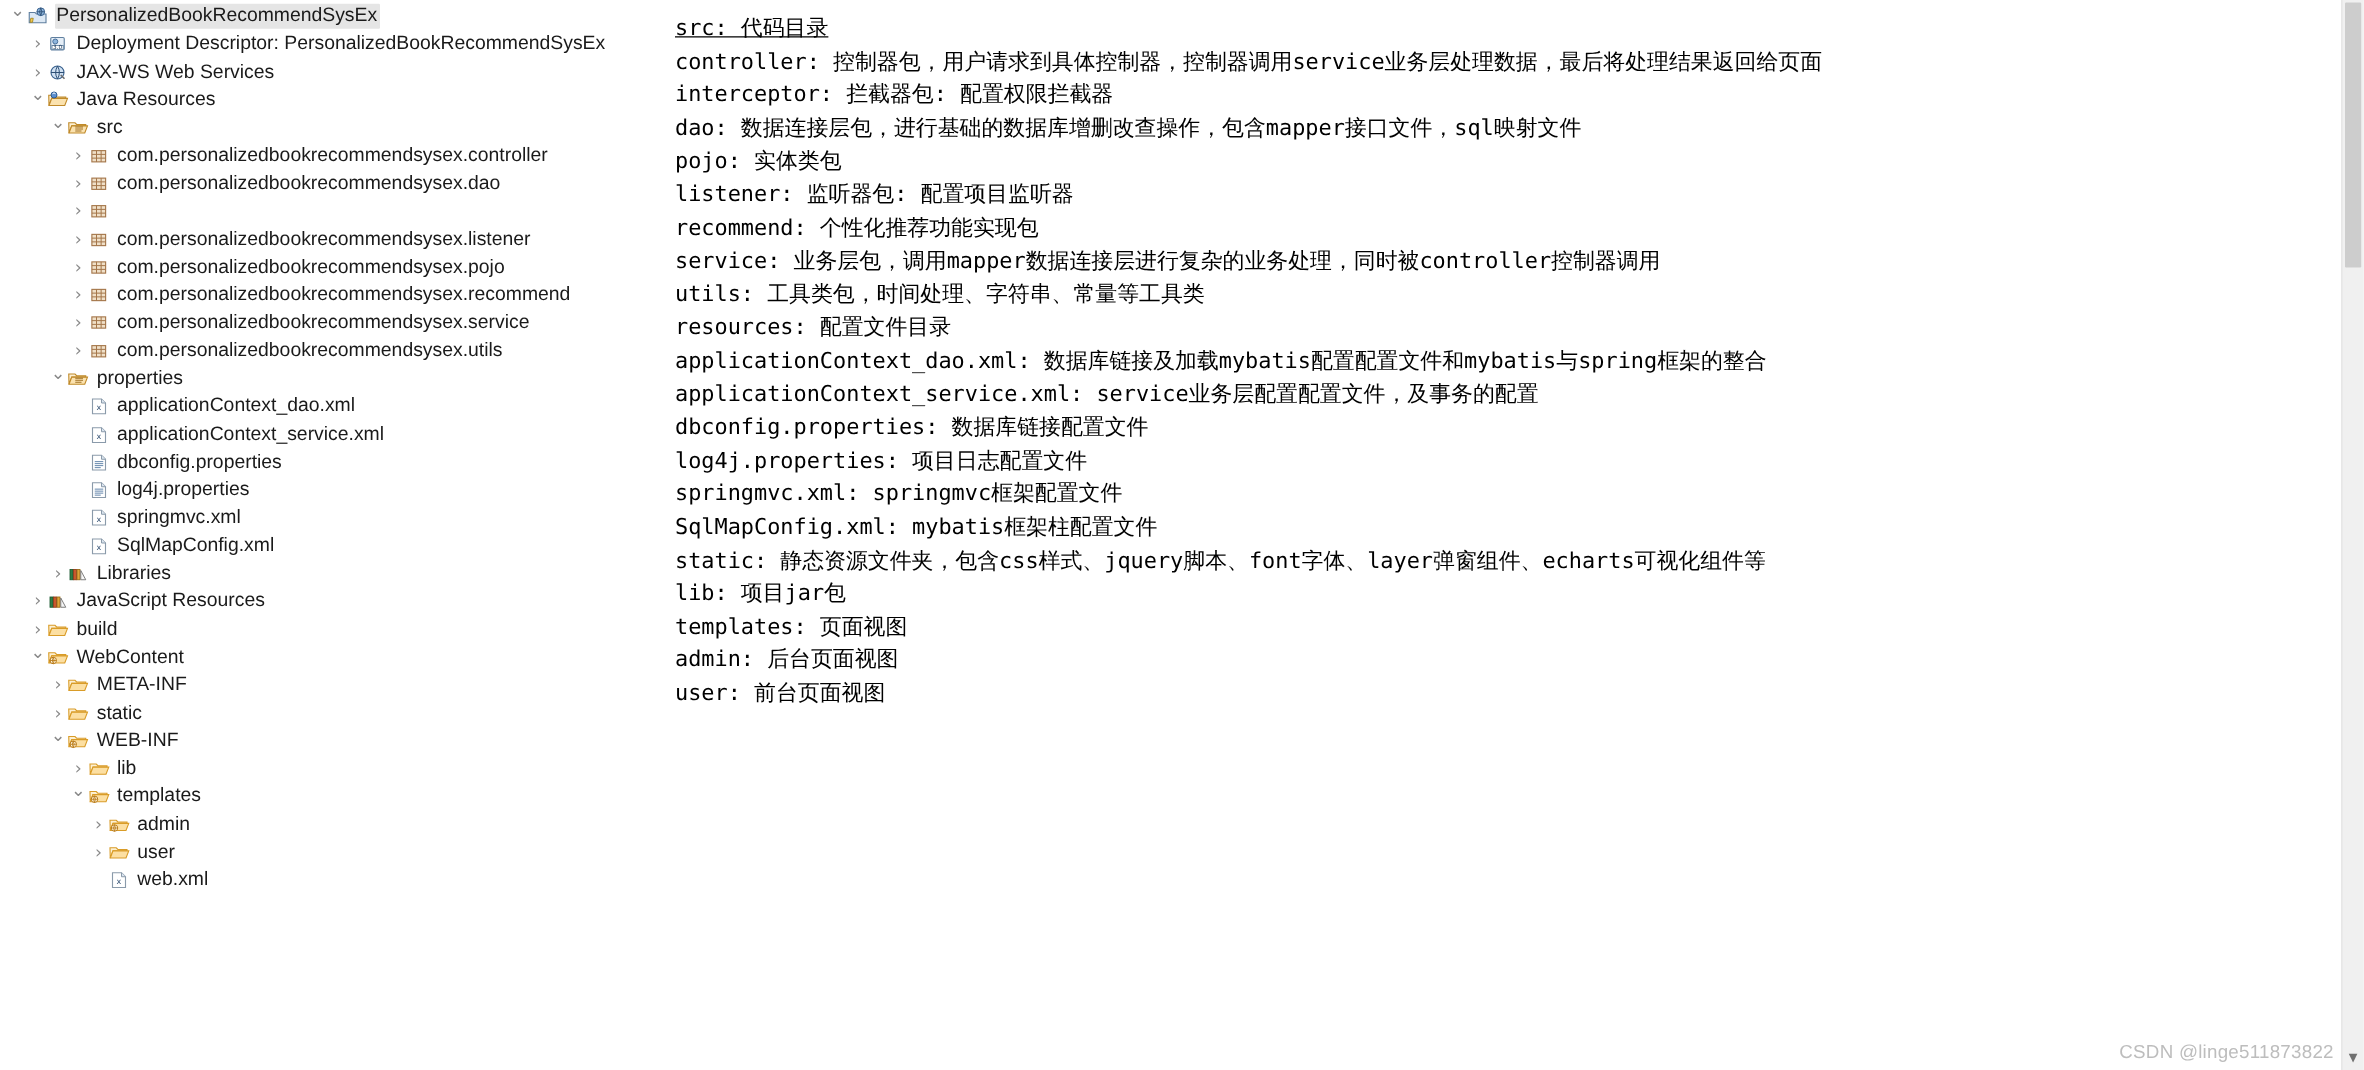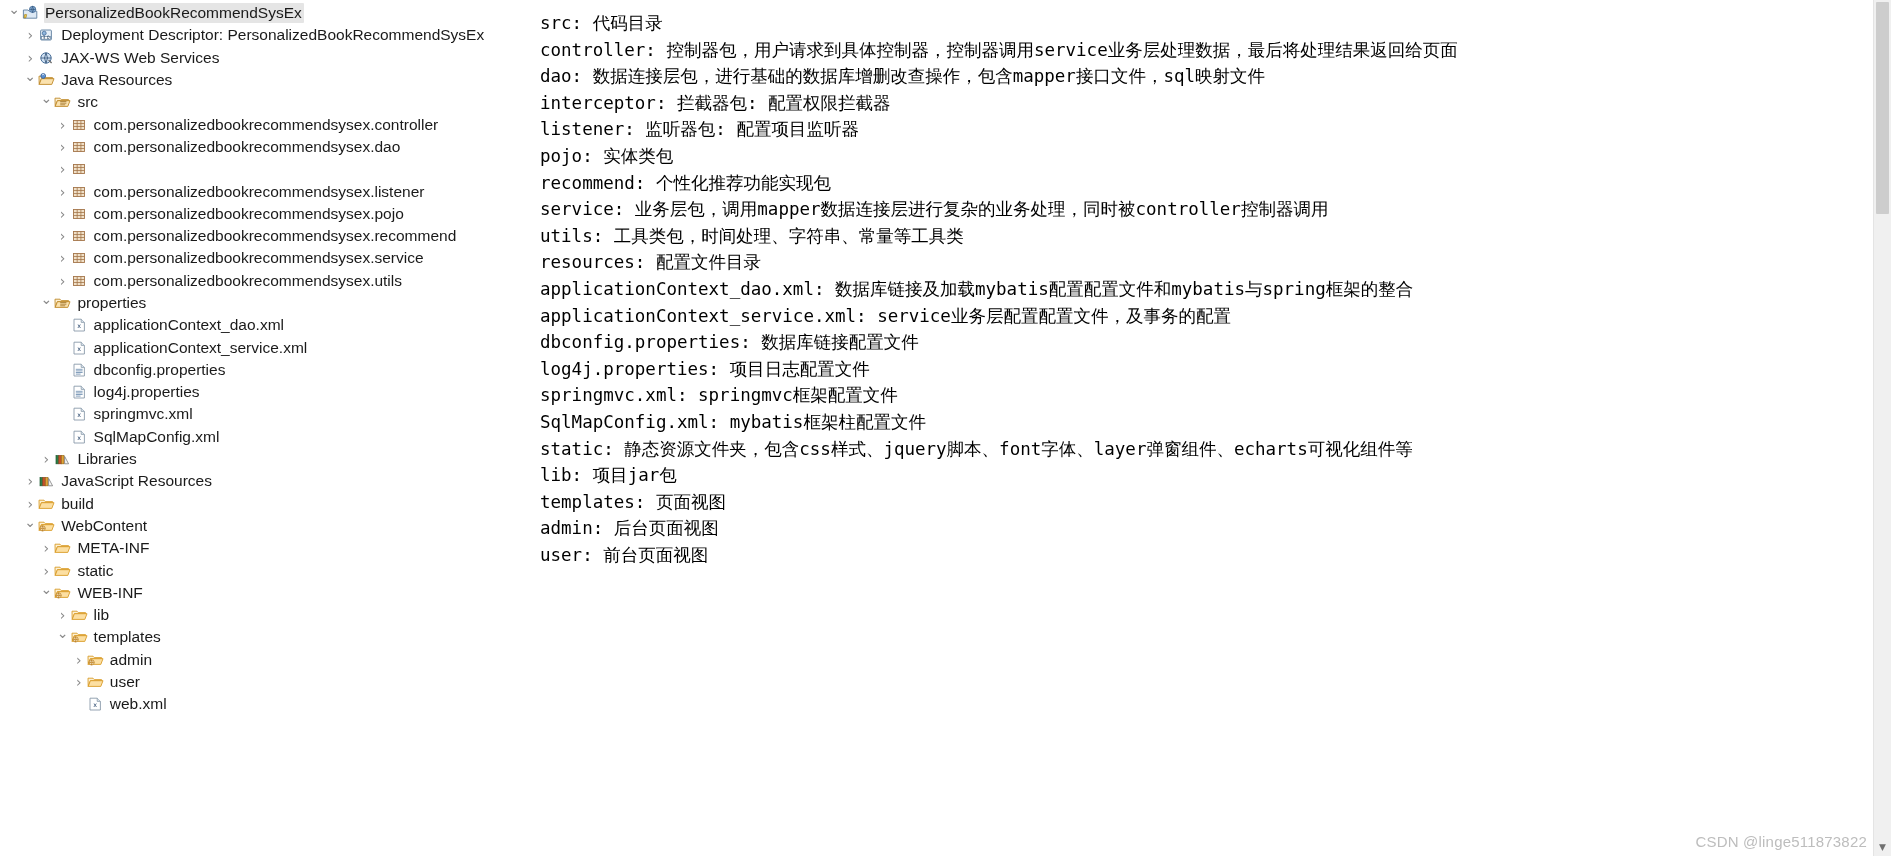--- a/index.html
+++ b/index.html
@@ -76,21 +76,21 @@
     font-size: 17.5px;
     line-height: 26.6px;
     color: #000;
   }
   #doc .p {
     margin: 0;
     padding: 0;
     white-space: normal;
     word-break: break-word;
   }
-  #doc .p:first-child { padding-top: 10px; }
+  #doc .p:first-child { padding-top: 10px; text-decoration: underline; }
 
   
   #page-scroll {
     position: absolute;
     right: 0; top: 0;
     width: 17px; height: 856px;
     background: #f0f0f0;
     border-left: 1px solid #e4e4e4;
   }
   #page-scroll .thumb {
@@ -471,24 +471,24 @@
           </svg>
         </span>
         <span class="label-bg">web.xml</span>
       </div>
     </div>
 </div>
 
 <div id="doc">
     <div class="p">src: 代码目录</div>
     <div class="p">controller: 控制器包，用户请求到具体控制器，控制器调用service业务层处理数据，最后将处理结果返回给页面</div>
+    <div class="p">interceptor: 拦截器包: 配置权限拦截器</div>
     <div class="p">dao: 数据连接层包，进行基础的数据库增删改查操作，包含mapper接口文件，sql映射文件</div>
-    <div class="p">interceptor: 拦截器包: 配置权限拦截器</div>
+    <div class="p">pojo: 实体类包</div>
     <div class="p">listener: 监听器包: 配置项目监听器</div>
-    <div class="p">pojo: 实体类包</div>
     <div class="p">recommend: 个性化推荐功能实现包</div>
     <div class="p">service: 业务层包，调用mapper数据连接层进行复杂的业务处理，同时被controller控制器调用</div>
     <div class="p">utils: 工具类包，时间处理、字符串、常量等工具类</div>
     <div class="p">resources: 配置文件目录</div>
     <div class="p">applicationContext_dao.xml: 数据库链接及加载mybatis配置配置文件和mybatis与spring框架的整合</div>
     <div class="p">applicationContext_service.xml: service业务层配置配置文件，及事务的配置</div>
     <div class="p">dbconfig.properties: 数据库链接配置文件</div>
     <div class="p">log4j.properties: 项目日志配置文件</div>
     <div class="p">springmvc.xml: springmvc框架配置文件</div>
     <div class="p">SqlMapConfig.xml: mybatis框架柱配置文件</div>

